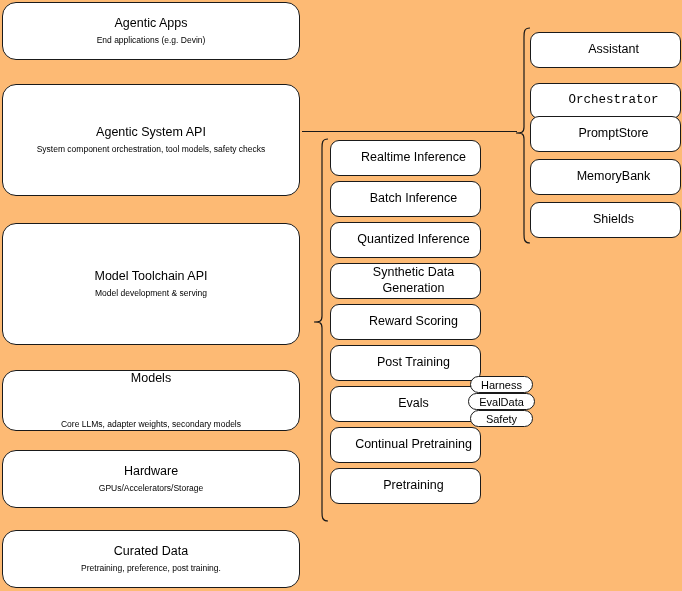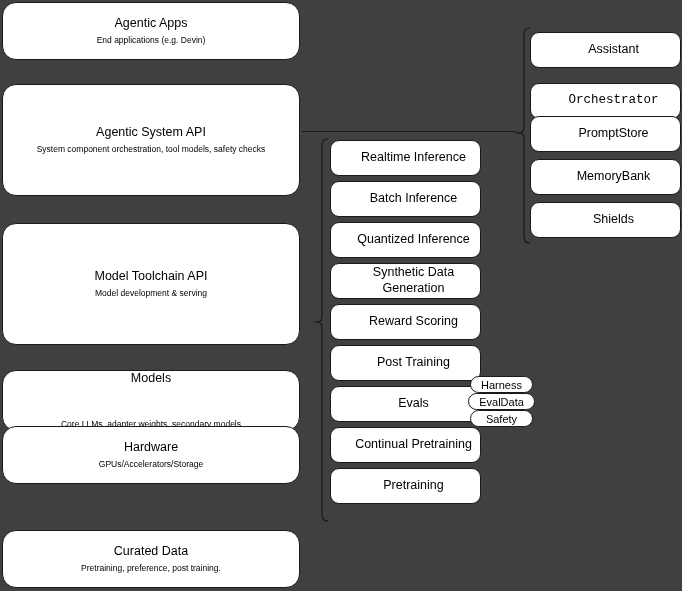--- a/index.html
+++ b/index.html
@@ -8,21 +8,21 @@
     background: #ffffff;
   }
   body {
     font-family: "Liberation Sans", sans-serif;
     -webkit-font-smoothing: antialiased;
   }
   #canvas {
     position: relative;
     width: 682px;
     height: 591px;
-    background: #404040;
+    background: #fdba74;
     overflow: hidden;
   }
 
   
   .box {
     position: absolute;
     box-sizing: border-box;
     background: #ffffff;
     border: 1px solid #1a1a1a;
     border-radius: 12px;
@@ -122,21 +122,21 @@
   <div class="box layer-box" style="top:223px;height:122px;">
     <div class="title">Model Toolchain API</div>
     <div class="sub">Model development &amp; serving</div>
   </div>
 
   <div class="box layer-box" style="top:370px;height:61px;gap:28px;">
     <div class="title">Models</div>
     <div class="sub">Core LLMs, adapter weights, secondary models</div>
   </div>
 
-  <div class="box layer-box" style="top:426px;height:58px;text-align:right;">
+  <div class="box layer-box" style="top:450px;height:58px;text-align:right;">
     <div class="title">Hardware</div>
     <div class="sub">GPUs/Accelerators/Storage</div>
   </div>
 
   <div class="box layer-box" style="top:530px;height:58px;">
     <div class="title">Curated Data</div>
     <div class="sub">Pretraining, preference, post training.</div>
   </div>
 
   <div class="connector" style="left:302px;top:131px;width:215px;"></div>

